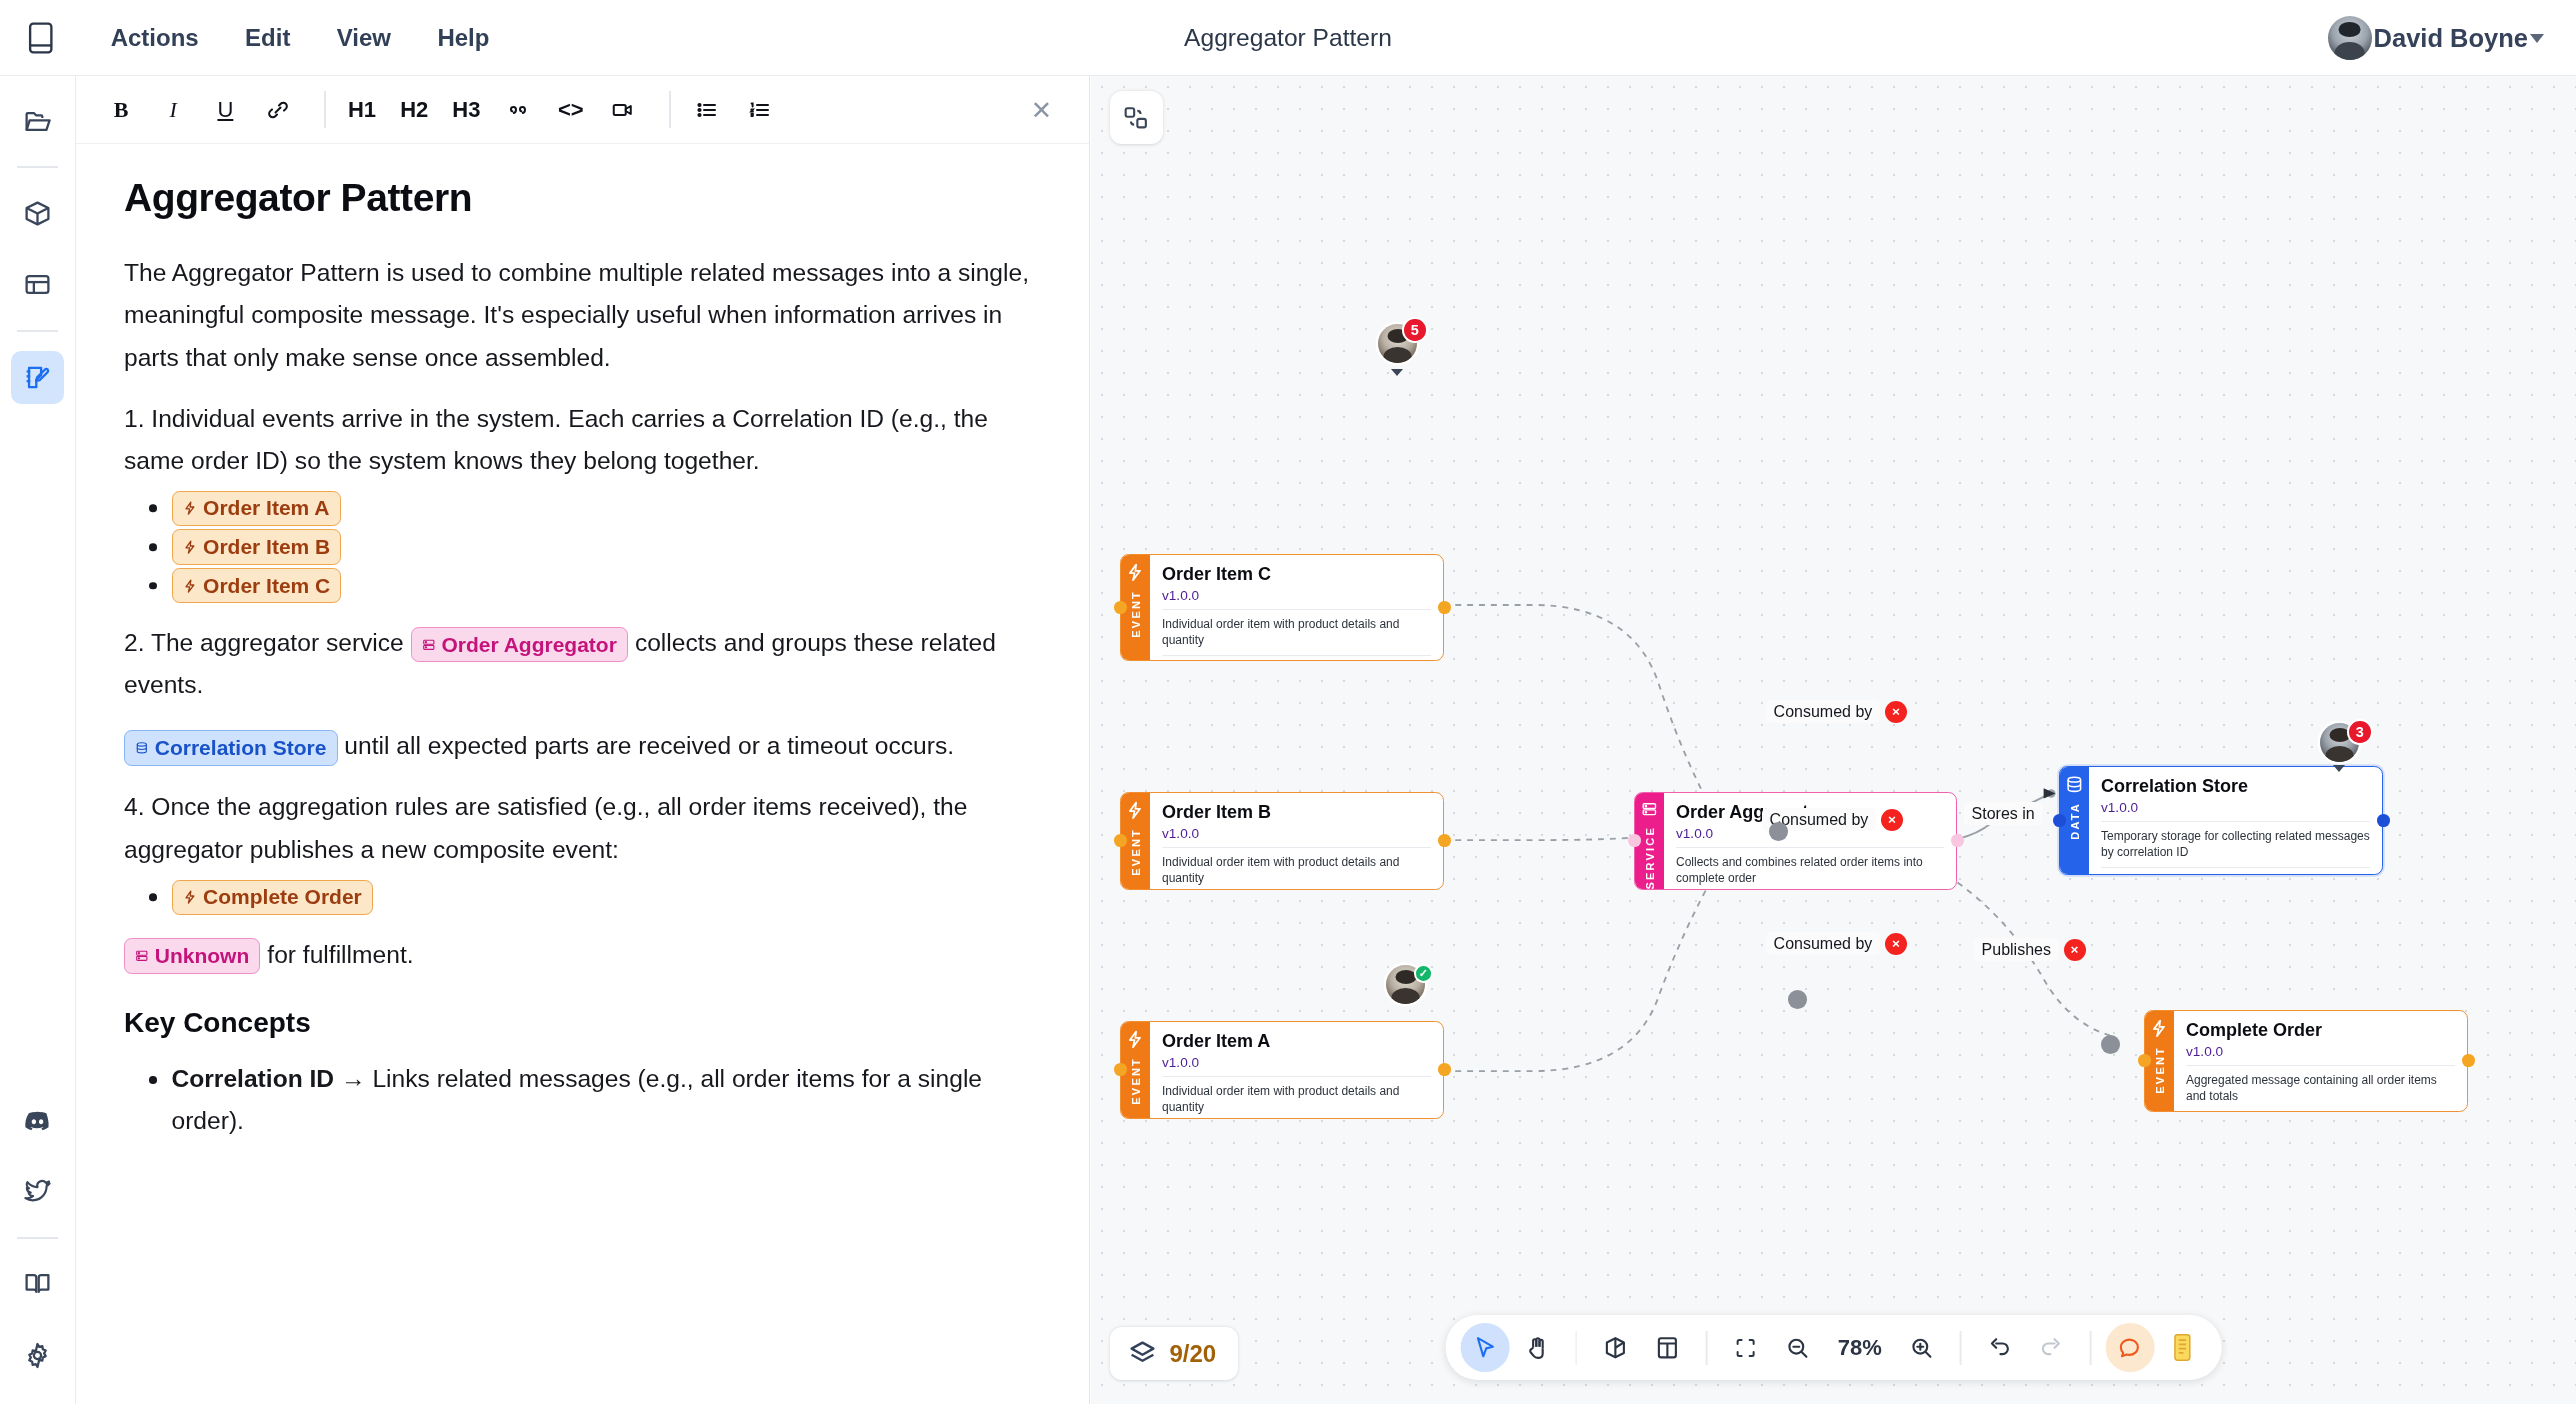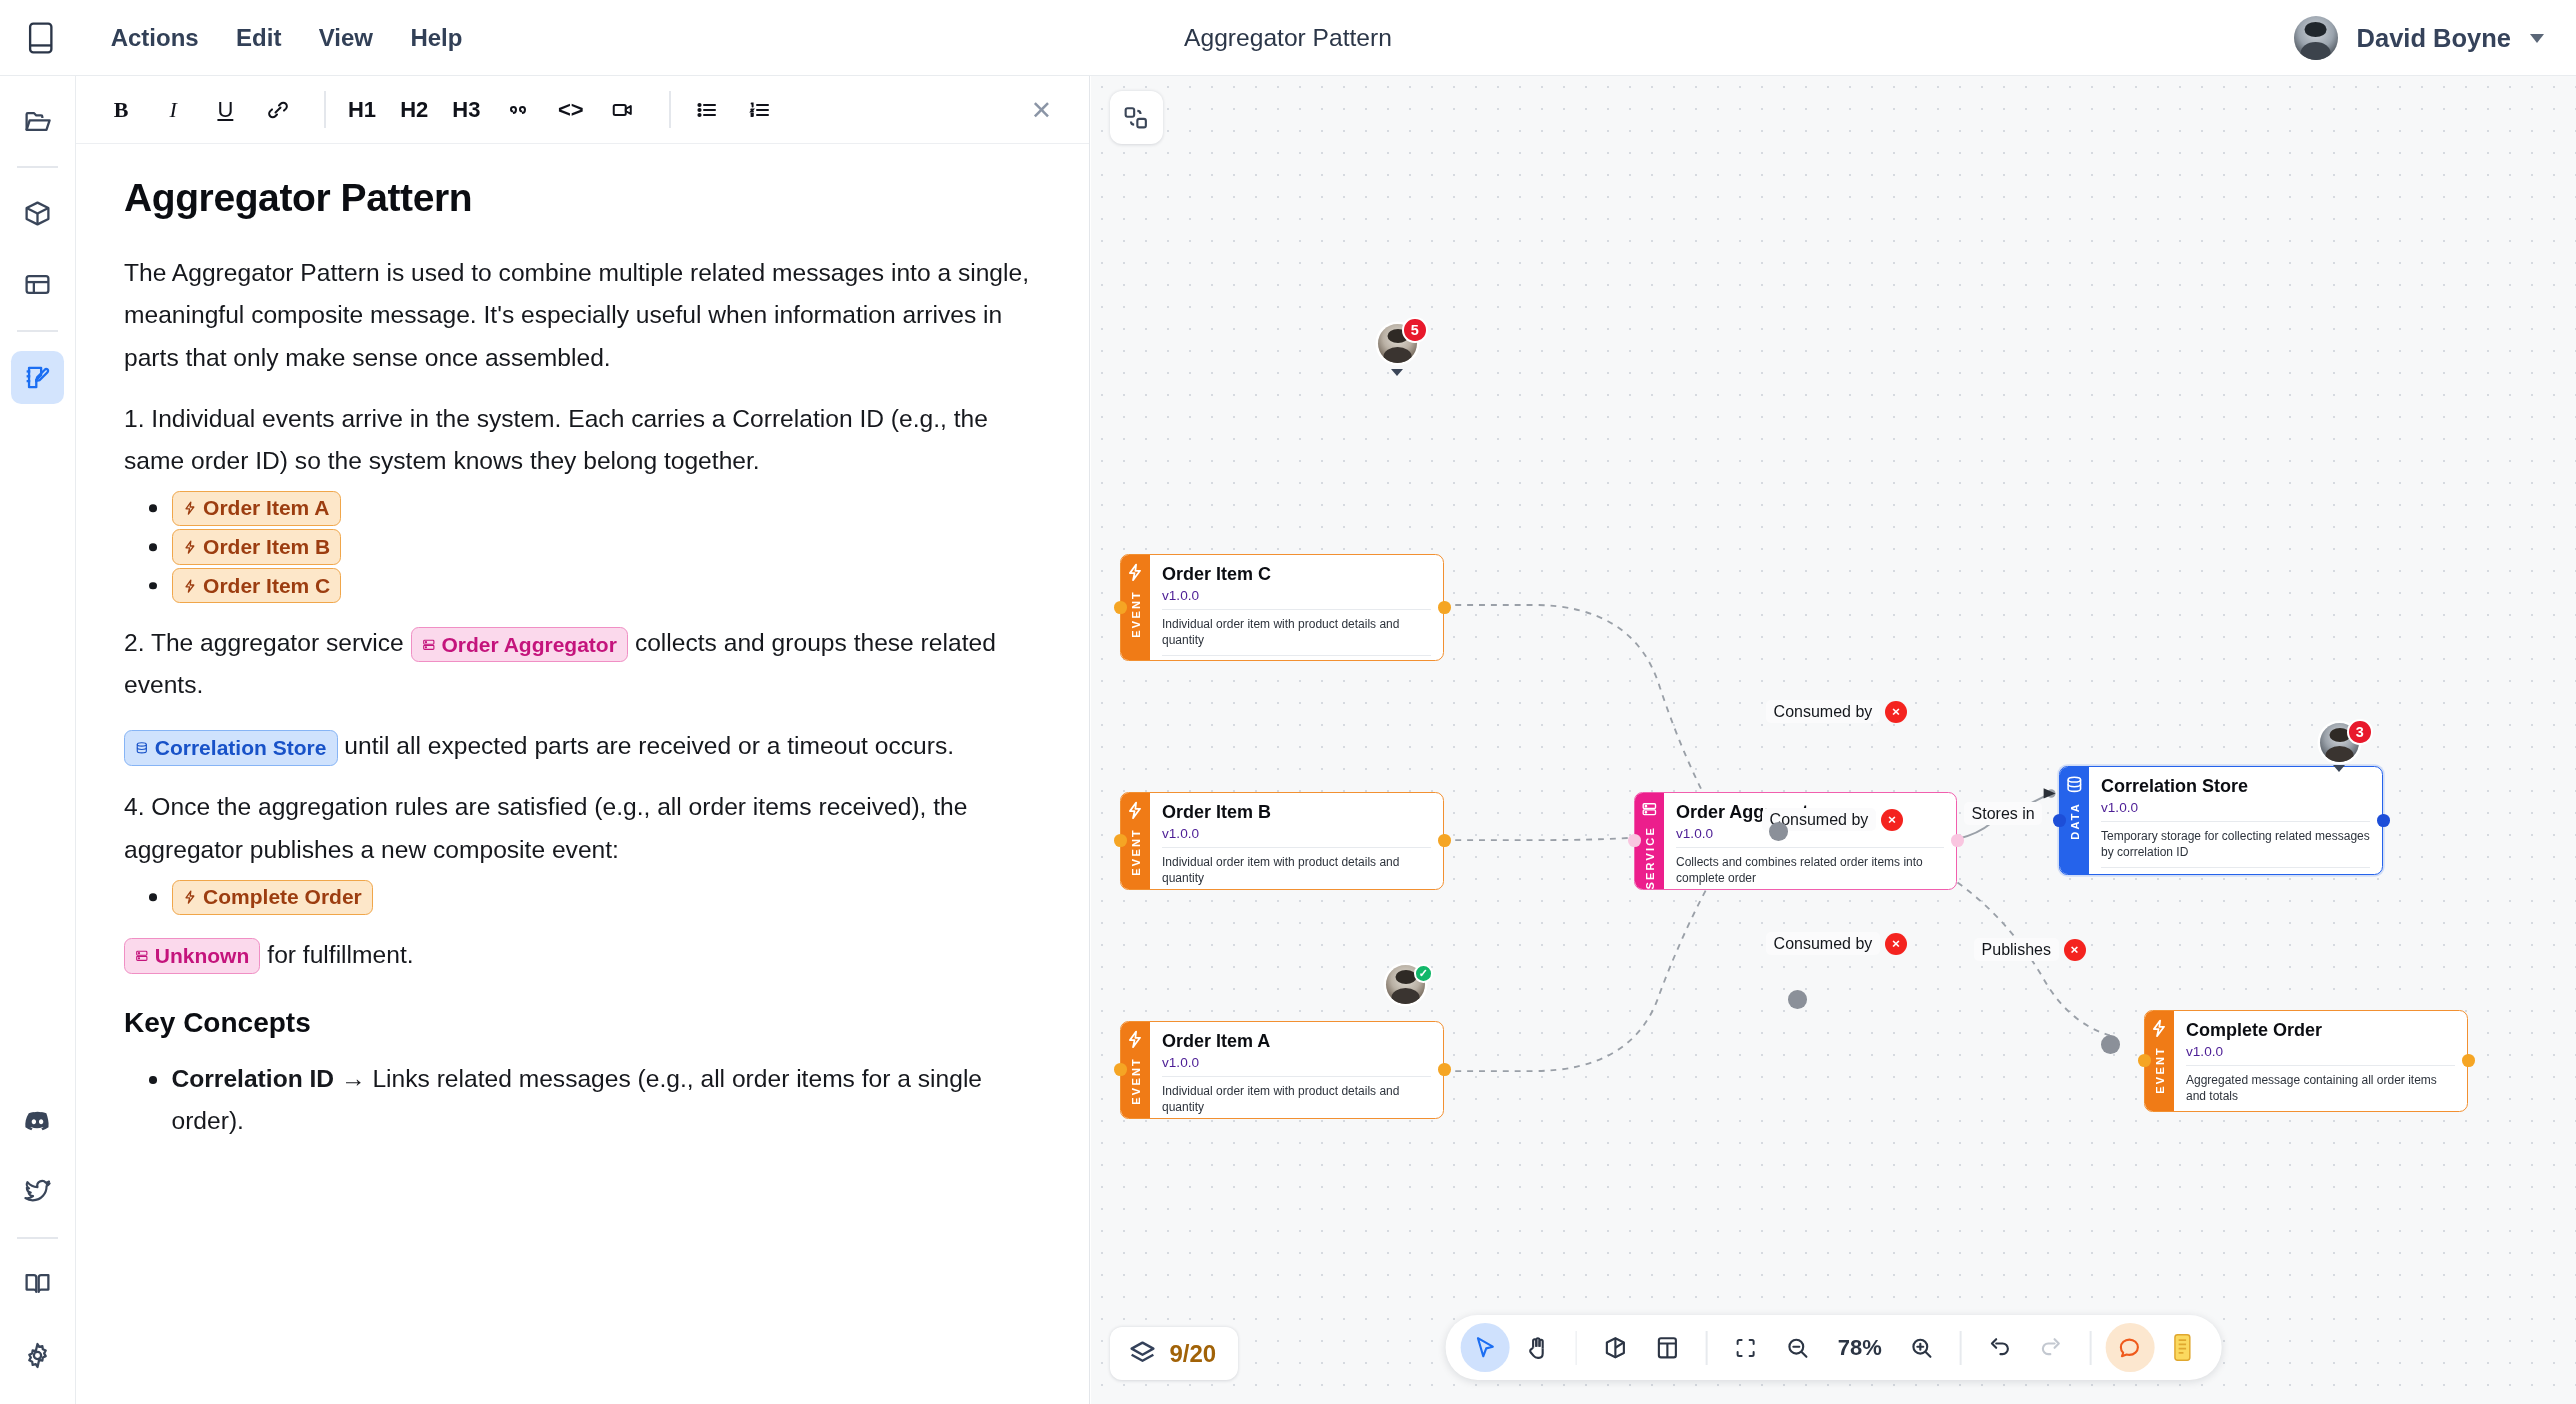--- a/index.html
+++ b/index.html
@@ -13,33 +13,33 @@
   
   .topbar {
     position: absolute; top: 0; left: 0;
     width: 2576px; height: 76px;
     background: #ffffff;
     border-bottom: 0.8px solid #e9ecef;
     display: flex; align-items: center;
   }
   .topbar-logo { margin-left: 17px; width: 48px; height: 48px;
     display: flex; align-items: center; justify-content: center; }
-  .menu-group { display: flex; align-items: center; gap: 0px; margin-left: 27px; }
+  .menu-group { display: flex; align-items: center; gap: 9px; margin-left: 27px; }
   .menu-item {
     font-size: 24px; color: #324057; font-weight: 600;
     padding: 6.8px 18.7px; border-radius: 6.8px; cursor: pointer;
   }
   .topbar-title {
     position: absolute; left: 0; right: 0; text-align: center;
     font-size: 24.6px; color: #2b3648; font-weight: 400;
     pointer-events: none;
   }
   .user-area {
     position: absolute; right: 32px; top: 0; height: 76px;
-    display: flex; align-items: center; gap: 19px; cursor: pointer;
+    display: flex; align-items: center; gap: 2px; cursor: pointer;
   }
   .avatar-img {
     width: 44px; height: 44px; border-radius: 50%;
     background: radial-gradient(circle at 50% 35%, #cfd4da 0%, #9aa3ad 48%, #4d545c 78%, #2b3036 100%);
     position: relative; overflow: hidden; flex: none;
   }
   .avatar-img::after {
     content:""; position:absolute; left:50%; top:58%; transform:translateX(-50%);
     width:70%; height:50%; border-radius:50% 50% 0 0; background:#3c434c;
   }

